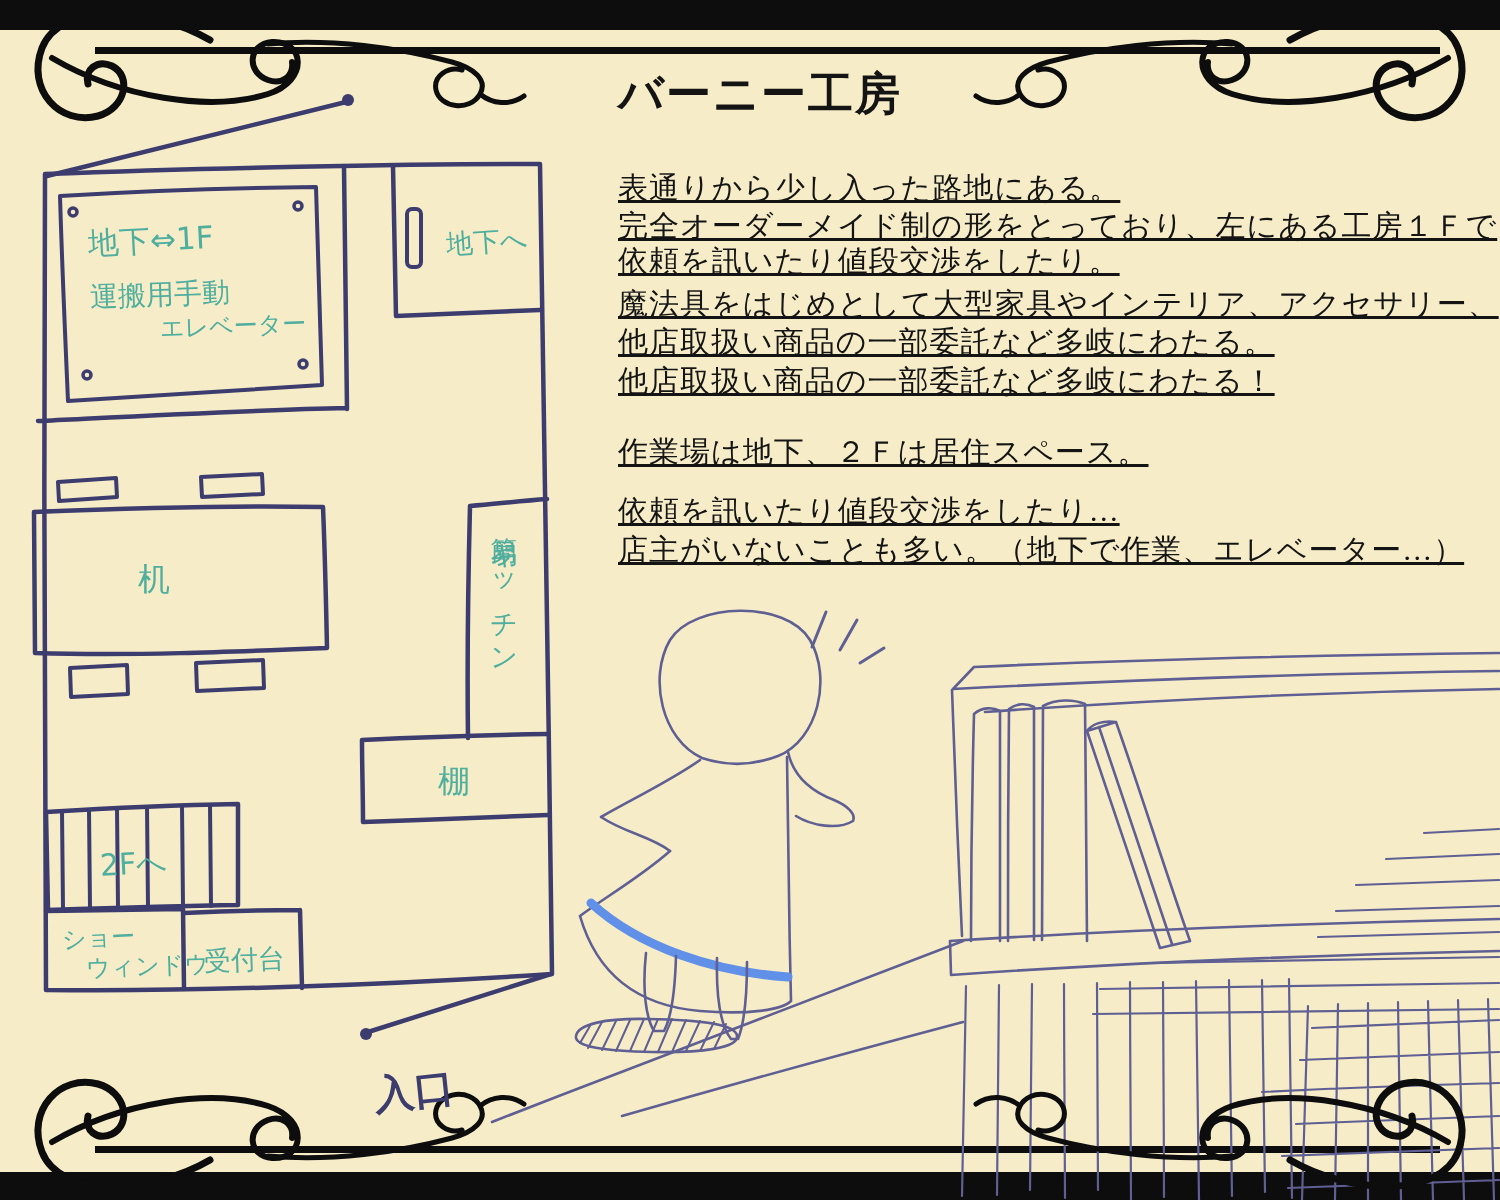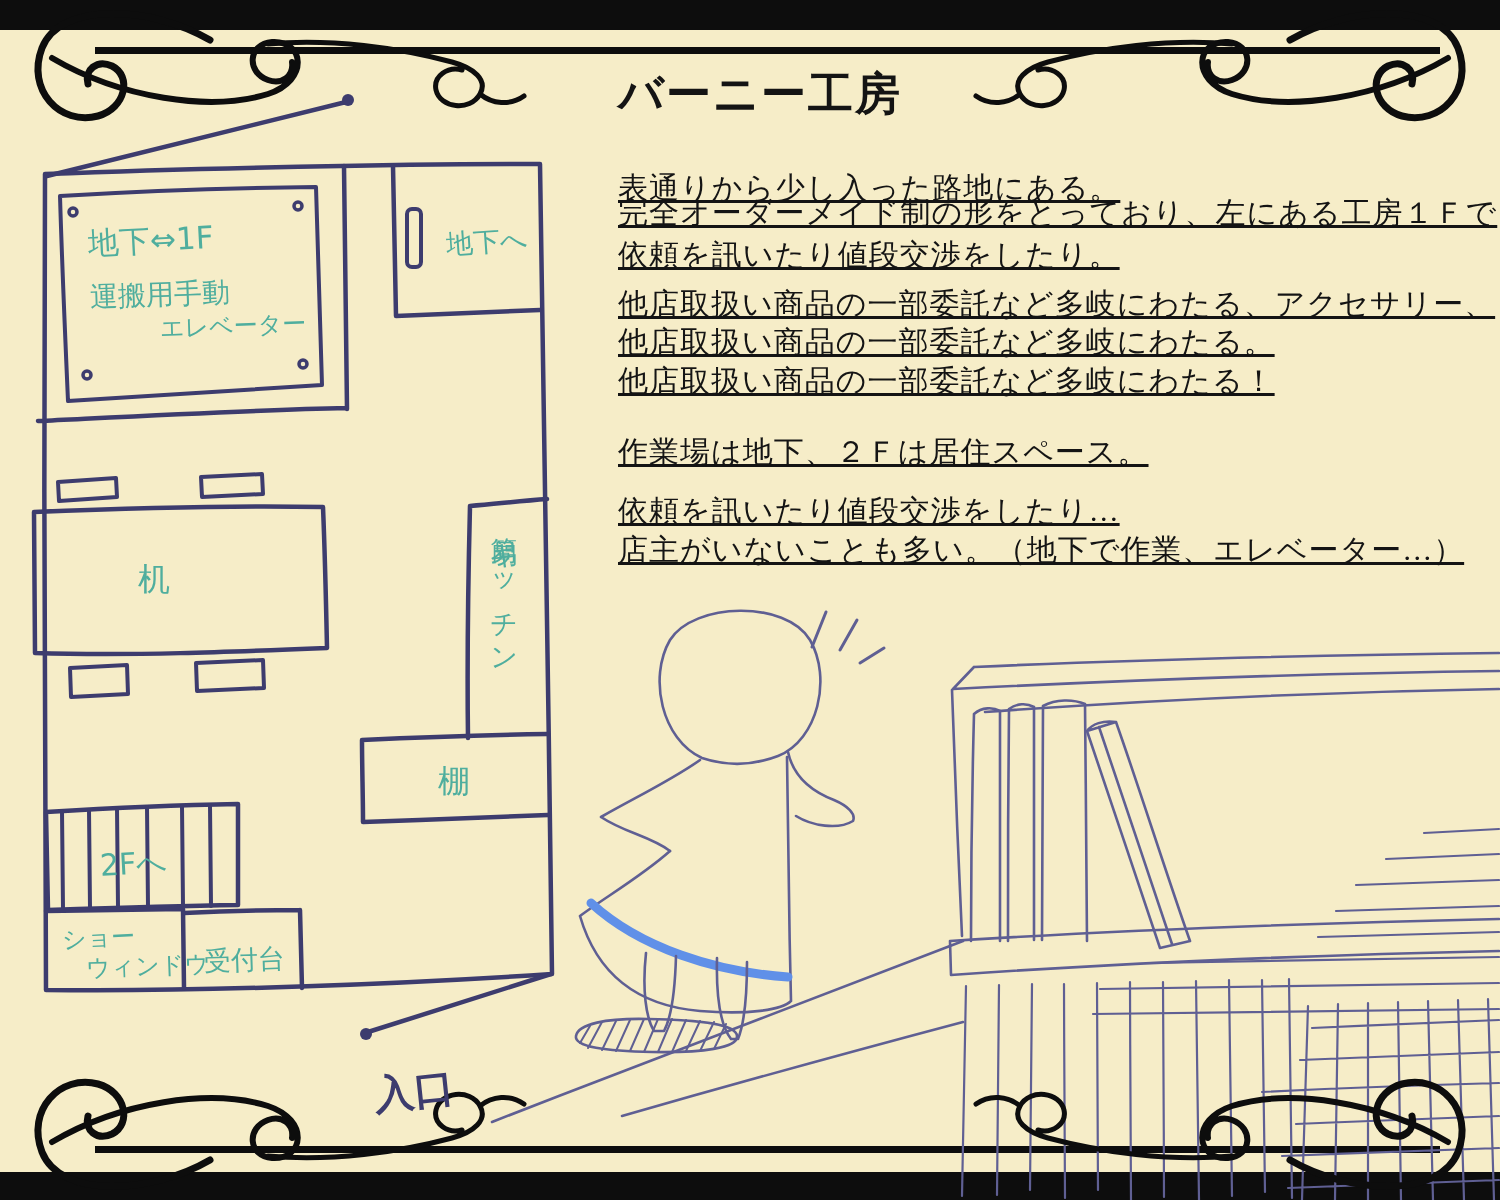--- a/index.html
+++ b/index.html
@@ -164,23 +164,23 @@
       <path class="flourish" stroke-width="7" d="M 210,40 C 150,5 60,2 42,48 C 26,90 60,126 98,116 C 126,108 132,76 112,66 C 97,59 84,70 88,84"></path>
       <path class="flourish" stroke-width="6" d="M 52,58 C 120,98 210,112 268,94 C 310,80 304,40 272,42 C 248,44 246,72 268,80 C 282,85 294,76 292,62"></path>
       <path class="flourish" stroke-width="5" d="M 268,44 C 330,38 400,48 452,62 C 474,68 488,80 480,94 C 470,112 440,108 436,90 C 433,76 448,66 462,70 M 480,94 C 492,104 510,106 524,96"></path>
     </g>
   </svg>
 
   <div class="txt" id="page-title">バーニー工房</div>
 
   <div>
     <div class="bodyline" style="top:168px">表通りから少し入った路地にある。</div>
-    <div class="bodyline" style="top:193px">完全オーダーメイド制の形をとっており、左にある工房１Ｆで</div>
-    <div class="bodyline" style="top:235px">依頼を訊いたり値段交渉をしたり。</div>
-    <div class="bodyline" style="top:284px">他店取扱い商品の一部委託など多岐にわたる、アクセサリー、</div>
+    <div class="bodyline" style="top:206px">完全オーダーメイド制の形をとっており、左にある工房１Ｆで</div>
+    <div class="bodyline" style="top:241px">依頼を訊いたり値段交渉をしたり。</div>
+    <div class="bodyline" style="top:284px">魔法具をはじめとして大型家具やインテリア、アクセサリー、</div>
     <div class="bodyline" style="top:322px">他店取扱い商品の一部委託など多岐にわたる。</div>
     <div class="bodyline" style="top:361px">他店取扱い商品の一部委託など多岐にわたる！</div>
   </div>
   <div>
     <div class="bodyline" style="top:432px">作業場は地下、２Ｆは居住スペース。</div>
     <div class="bodyline" style="top:491px">依頼を訊いたり値段交渉をしたり…</div>
     <div class="bodyline" style="top:530px">店主がいないことも多い。（地下で作業、エレベーター…）</div>
   </div>
 
   <div class="label" style="left:88px;top:220px;font-size:31px;transform:rotate(-3deg)">地下⇔1F</div>

